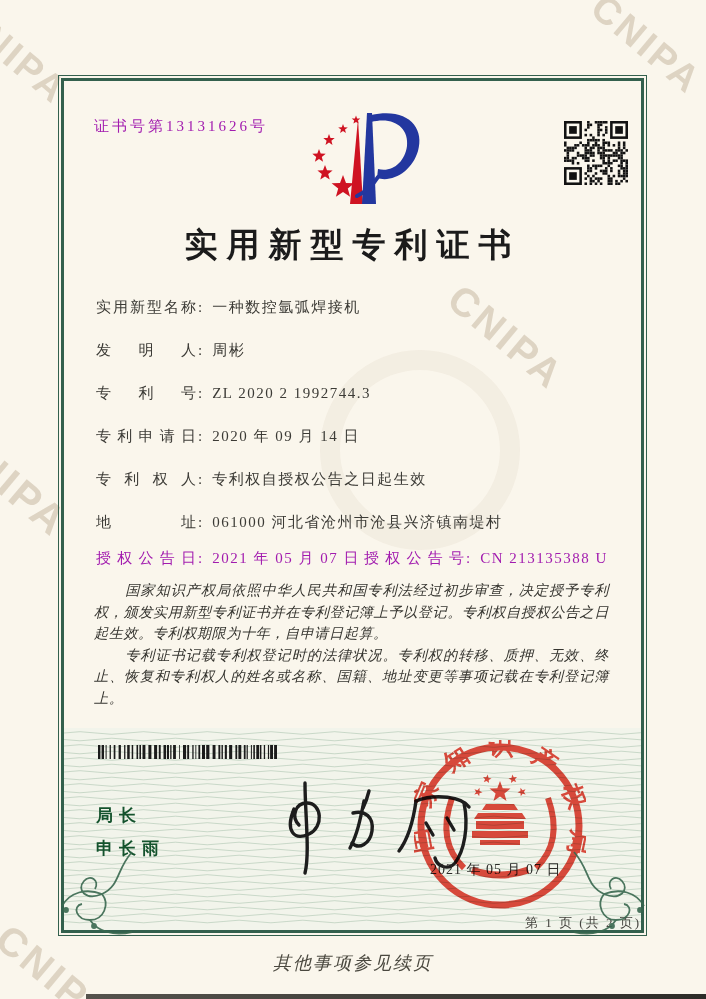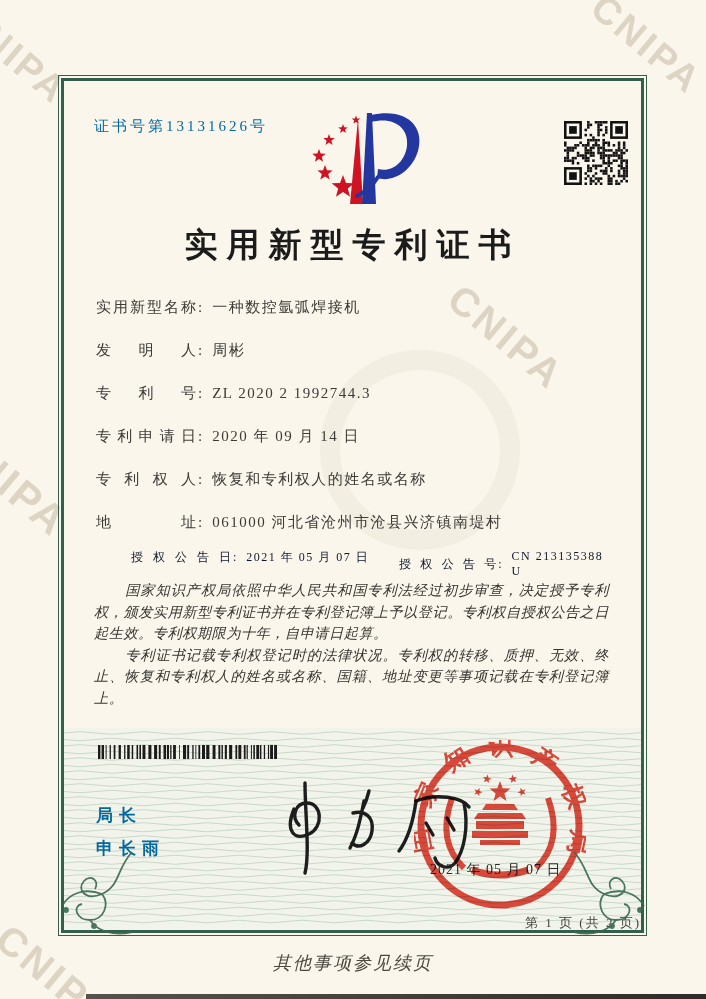--- a/index.html
+++ b/index.html
@@ -21,44 +21,44 @@
   .frame {
     position:absolute; z-index:2; left:58px; top:75px; width:589px; height:861px;
     border:1px solid #33604d; padding:2px; box-sizing:border-box;
   }
   .frame-inner {
     position:relative; width:100%; height:100%; border:3px solid #33604d;
     box-sizing:border-box; background:transparent;
   }
   .band { position:absolute; left:0; right:0; bottom:0; height:202px; z-index:0; }
   .band svg { display:block; width:100%; height:100%; }
-  .cert-no { position:absolute; left:30px; top:36px; font-size:15px; letter-spacing:3px; color:#0369a1; z-index:1; }
+  .cert-no { position:absolute; left:30px; top:36px; font-size:15px; letter-spacing:3px; color:#a21caf; z-index:1; }
   .logo { position:absolute; left:234px; top:26px; width:132px; height:100px; z-index:1; }
   .qr { position:absolute; left:500px; top:40px; width:64px; height:64px; z-index:1; }
   .title {
     position:absolute; left:0; right:0; top:142px; text-align:center; z-index:1;
     font-size:33px; font-weight:700; letter-spacing:9px; color:#1b1b1b;
   }
   .fields { position:absolute; left:32px; top:205px; right:16px; z-index:1; }
   .field { height:43px; display:flex; align-items:center; font-size:15px; color:#3c3b36; }
   .flabel { display:inline-block; width:100px; text-align:justify; text-align-last:justify; letter-spacing:0; }
   .colon::before { content:":"; }
   .colon { margin:0 10px 0 2px; }
   .fvalue { letter-spacing:1.5px; }
-  .grant-row { position:absolute; left:32px; top:468px; right:26px; height:25px; font-size:12px; color:#0f172a; z-index:1;margin-left:35px; }
+  .grant-row { position:absolute; left:32px; top:468px; right:26px; height:25px; font-size:15px; color:#a21caf; z-index:1; }
   .grant-a { position:absolute; left:0; top:0; display:flex; align-items:center; }
   .grant-b { position:absolute; left:268px; top:0; display:flex; align-items:center; }
   .body-text {
     position:absolute; left:30px; right:32px; top:499px; z-index:1;
     font-size:14.2px; line-height:21.6px; font-style:italic; color:#35342f;
     text-align:justify; letter-spacing:.5px;
   }
   .body-text p { margin:0; text-indent:2.2em; }
   .barcode { position:absolute; left:34px; top:664px; width:184px; height:14px; z-index:2; }
-  .director { position:absolute; left:32px; top:723px; z-index:2; font-size:17px; letter-spacing:6px; color:#0369a1; font-weight:600; }
+  .director { position:absolute; left:32px; top:723px; z-index:2; font-size:17px; letter-spacing:6px; color:#14532d; font-weight:600; }
   .director div { margin-bottom:10px; }
   .signature { position:absolute; left:200px; top:692px; width:230px; height:110px; z-index:2; }
   .seal-date { position:absolute; left:366px; top:780px; width:190px; z-index:2; font-size:14px; letter-spacing:1px; color:#2b2b28; }
   .seal { position:absolute; left:350px; top:659px; width:172px; height:172px; z-index:3; mix-blend-mode:multiply; }
   .page-info { position:absolute; left:0; right:0; top:833px; text-align:right; font-size:13px; letter-spacing:2px; color:#45443f; z-index:2; }
   .flourish { position:absolute; z-index:3; width:96px; height:96px; }
   .flourish.fl-left { left:46px; top:848px; }
   .flourish.fl-right { left:564px; top:848px; transform:scaleX(-1); }
   .footer-note { position:absolute; left:0; right:0; top:951px; text-align:center; z-index:2;
     font-size:18px; font-style:italic; letter-spacing:2px; color:#4a483f; }
@@ -369,21 +369,21 @@
         <span class="fvalue">ZL 2020 2 1992744.3</span>
       </div>
       <div class="field">
         <span class="flabel">专利申请日</span>
           <span class="colon"></span>
         <span class="fvalue">2020 年 09 月 14 日</span>
       </div>
       <div class="field">
         <span class="flabel">专利权人</span>
           <span class="colon"></span>
-        <span class="fvalue">恢复和专利权人的姓名或名称</span>
+        <span class="fvalue">专利权自授权公告之日起生效</span>
       </div>
       <div class="field">
         <span class="flabel">地址</span>
           <span class="colon"></span>
         <span class="fvalue">061000 河北省沧州市沧县兴济镇南堤村</span>
       </div>
     </div>
 
     <div class="grant-row">
       <div class="grant-a">

